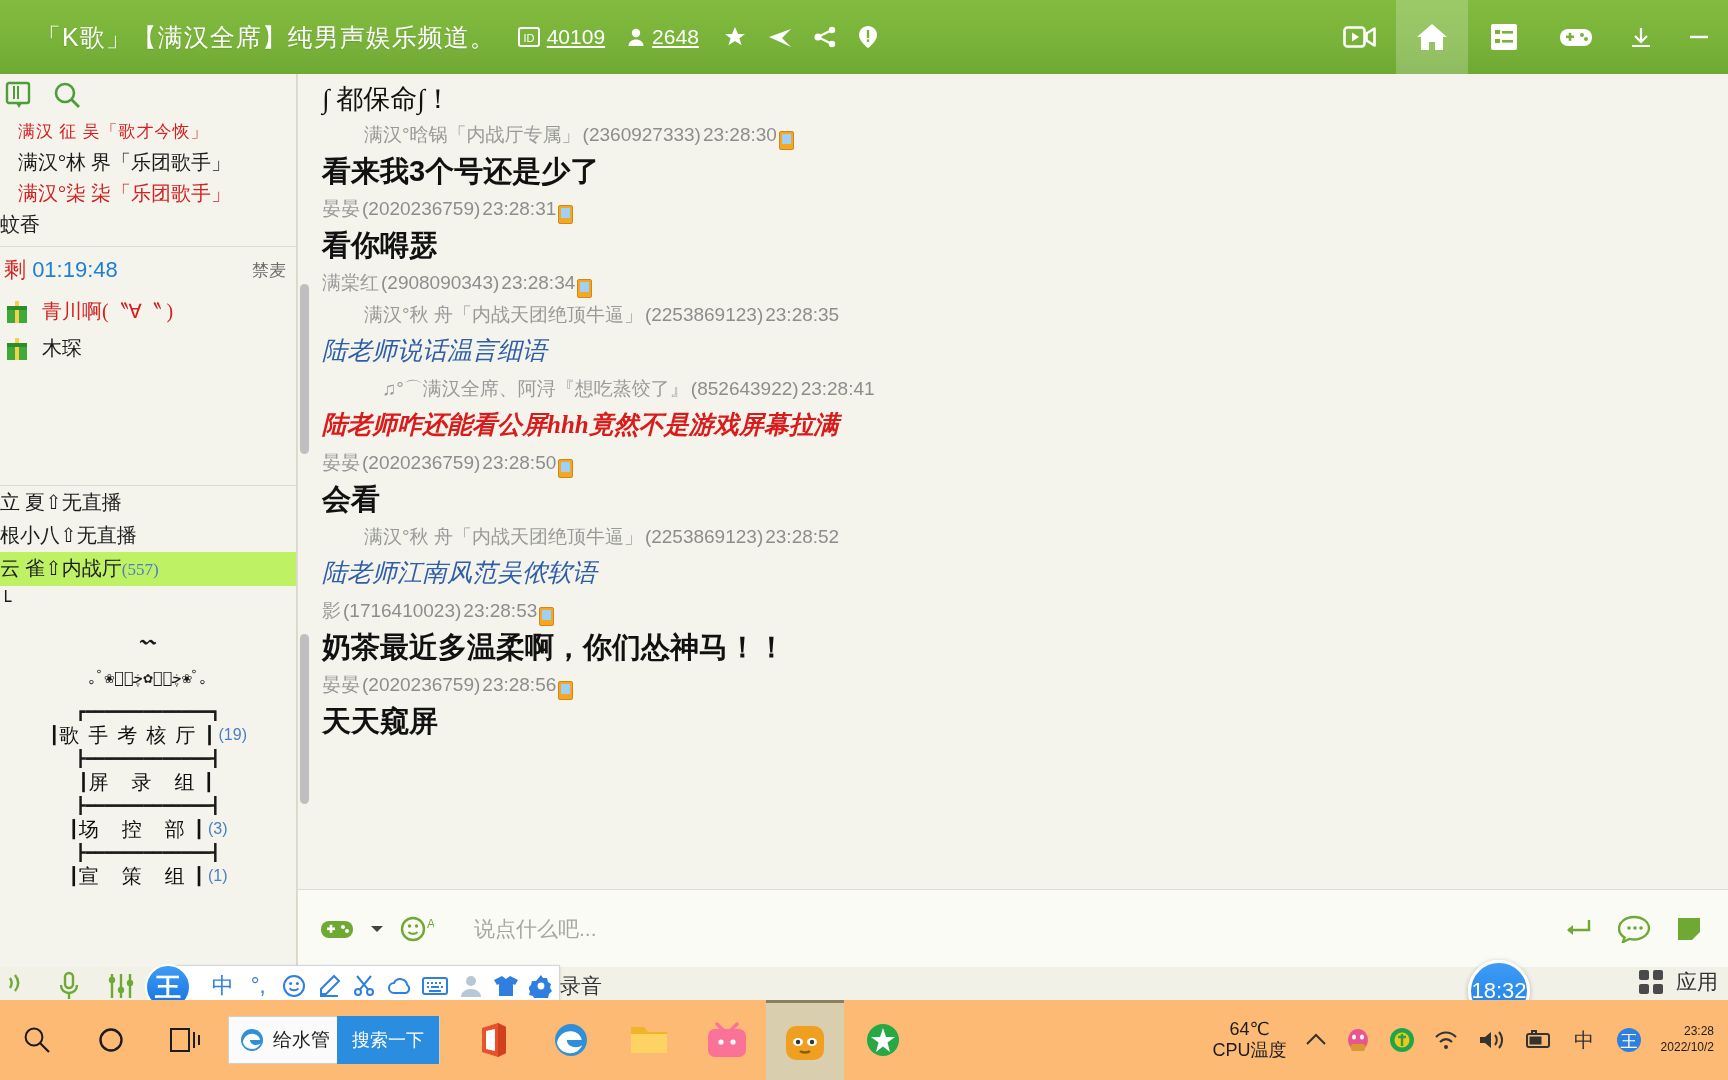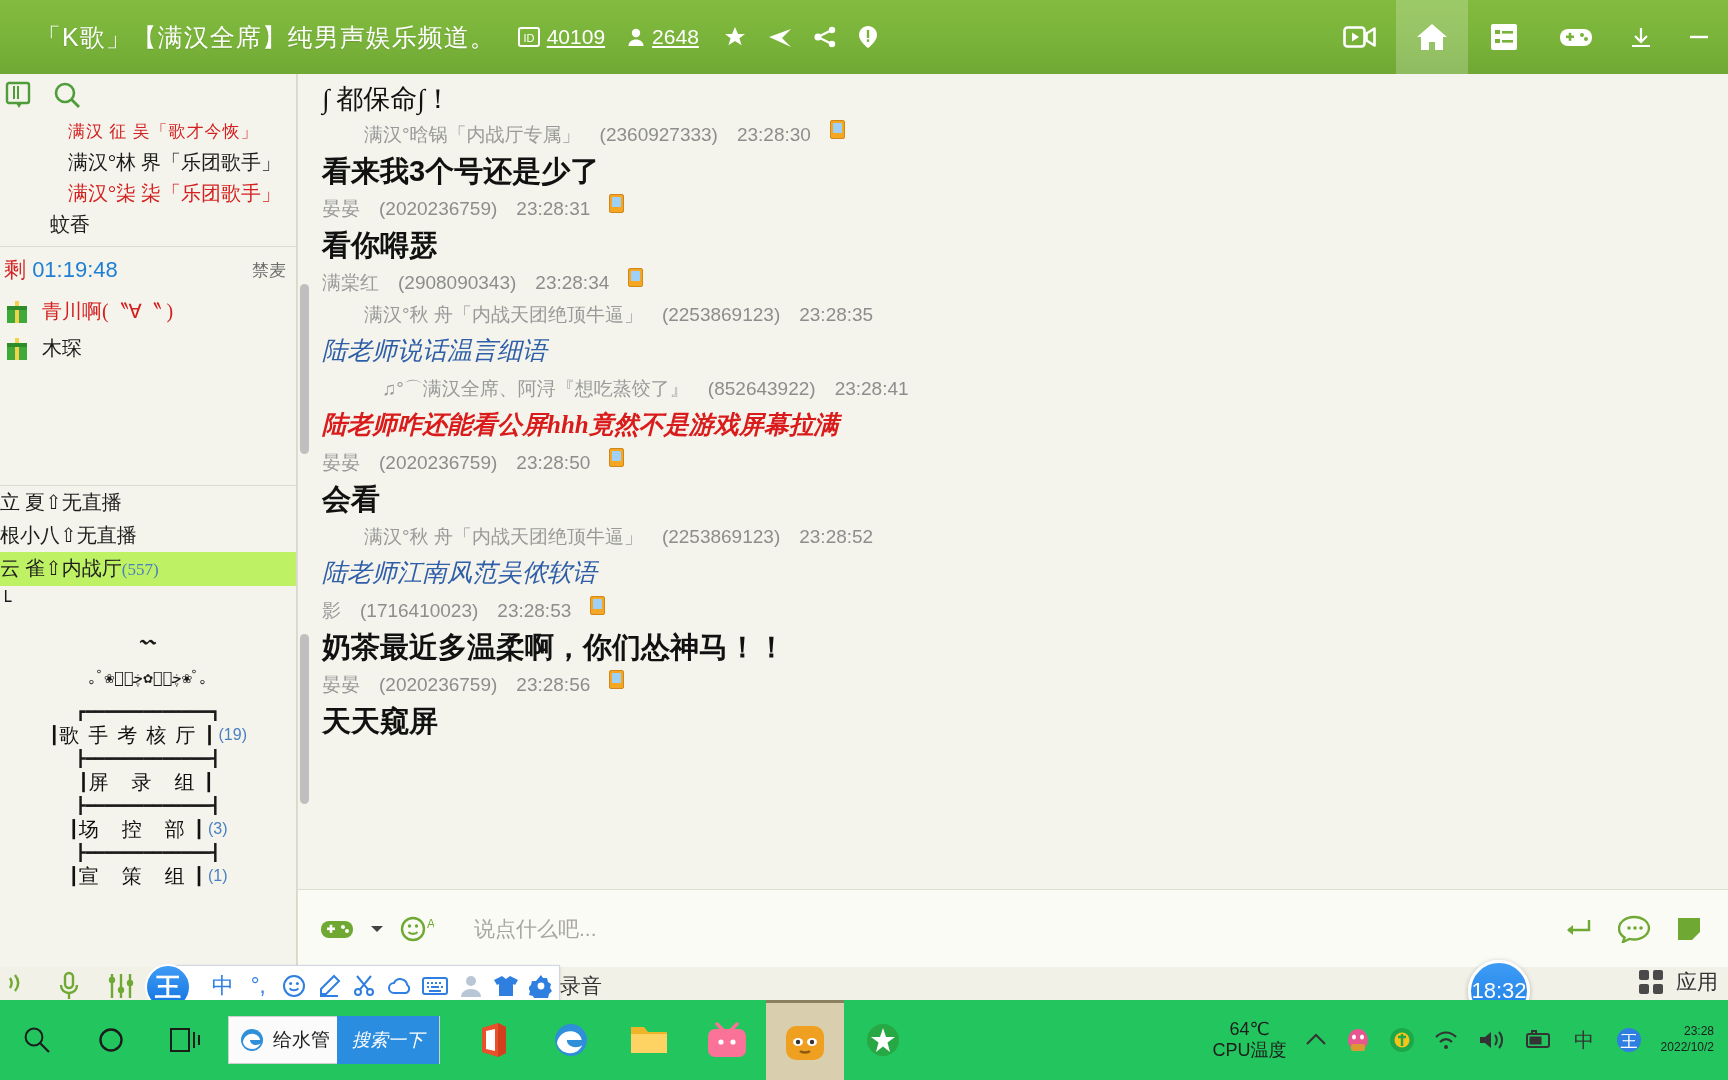--- a/index.html
+++ b/index.html
@@ -45,21 +45,21 @@
     background: #f4f4ec;
   }
 
   
   .sidebar {
     position: absolute; left: 0; top: 0; width: 297px; height: 893px;
     background: #f4f4ec; border-right: 1px solid #d8d8cb;
     overflow: hidden;
   }
   .sb-toolrow { display: flex; align-items: center; gap: 18px; height: 42px; padding-left: 2px; }
-  .sb-list { padding: 0 6px; margin-left: 44px; }
+  .sb-list { padding: 0 0; }
   .sb-name {
     font-size: 20px; line-height: 31px; white-space: nowrap; padding-left: 18px;
     font-family: "Liberation Serif", "DejaVu Serif", serif;
   }
   .sb-name.red { color: #d42020; }
   .sb-name.dark { color: #1c1c1c; }
   .sb-name.tiny { font-size: 17px; color: #d42020; letter-spacing: 1px; }
   .sb-name.flush { padding-left: 0; }
   .sb-sep { height: 1px; background: #dcdcd0; margin: 6px 0 0 0; }
 
@@ -109,21 +109,21 @@
     background: #f4f4ec;
   }
   .chat-scroll {
     position: absolute; left: 0; top: 0; width: 1431px; height: 815px;
     overflow: hidden; padding: 6px 16px 0 24px;
     border-left: 1px solid #ddddd1;
   }
   .msg { margin-bottom: 2px; }
   .msg-head {
     font-size: 19px; color: #8d8d8d; line-height: 30px; white-space: nowrap;
-    display: flex; align-items: flex-start; gap: 19px;
+    display: flex; align-items: flex-end; gap: 2px;
   }
   .msg-head .nick { color: #9a9a9a; }
   .msg-head.indent { padding-left: 42px; }
   .phone-ic {
     display: inline-block; width: 15px; height: 19px;
     background: #f5a623; border: 1px solid #d0881a; border-radius: 2px;
     position: relative;
   }
   .phone-ic::after {
     content: ""; position: absolute; left: 2px; top: 2px; right: 2px; bottom: 5px;
@@ -197,36 +197,36 @@
   
   .apps-corner {
     position: absolute; right: 0; top: 960px; height: 44px;
     display: flex; align-items: center; gap: 12px; padding-right: 10px;
     color: #333; font-size: 21px; z-index: 30;
   }
 
   
   .taskbar {
     position: absolute; left: 0; bottom: 0; width: 1728px; height: 80px;
-    background: #22c55e;
+    background: #fdba74;
     display: flex; align-items: center; gap: 0px; z-index: 50;
   }
   .tkb-ic {
     width: 74px; height: 80px; display: flex; align-items: center; justify-content: center;
     color: #1c1c1c;
   }
   .tkb-search {
     display: flex; align-items: center; height: 48px; width: 212px;
     background: #fbfbfb; border: 1px solid #cfcfcf; margin-left: 6px;
   }
   .tkb-search .e-ic { margin: 0 8px 0 10px; }
   .tkb-search .txt { font-size: 19px; color: #222; flex: 1 1 auto; }
   .tkb-search .go {
     background: #2a8de0; color: #fff; font-size: 18px; height: 48px;
-    display: flex; align-items: center; padding: 0 15px; font-style: italic;
+    display: flex; align-items: center; padding: 0 15px;
   }
   .tkb-apps { display: flex; align-items: center; gap: 0; margin-left: 14px; }
   .tkb-app { width: 78px; height: 80px; display: flex; align-items: center; justify-content: center; }
   .tkb-app.active { background: #d9cfae; border-top: 3px solid #8a7f5e; }
   .tray { margin-left: auto; display: flex; align-items: center; gap: 18px; padding-right: 14px; }
   .tray .cpu { text-align: center; font-size: 18px; color: #1c1c1c; line-height: 1.15; }
   .tray .clock { text-align: right; font-size: 12px; color: #1c1c1c; line-height: 1.3; }
   .tray-ic { display: inline-flex; align-items: center; justify-content: center; }
 
   svg { display: block; }

